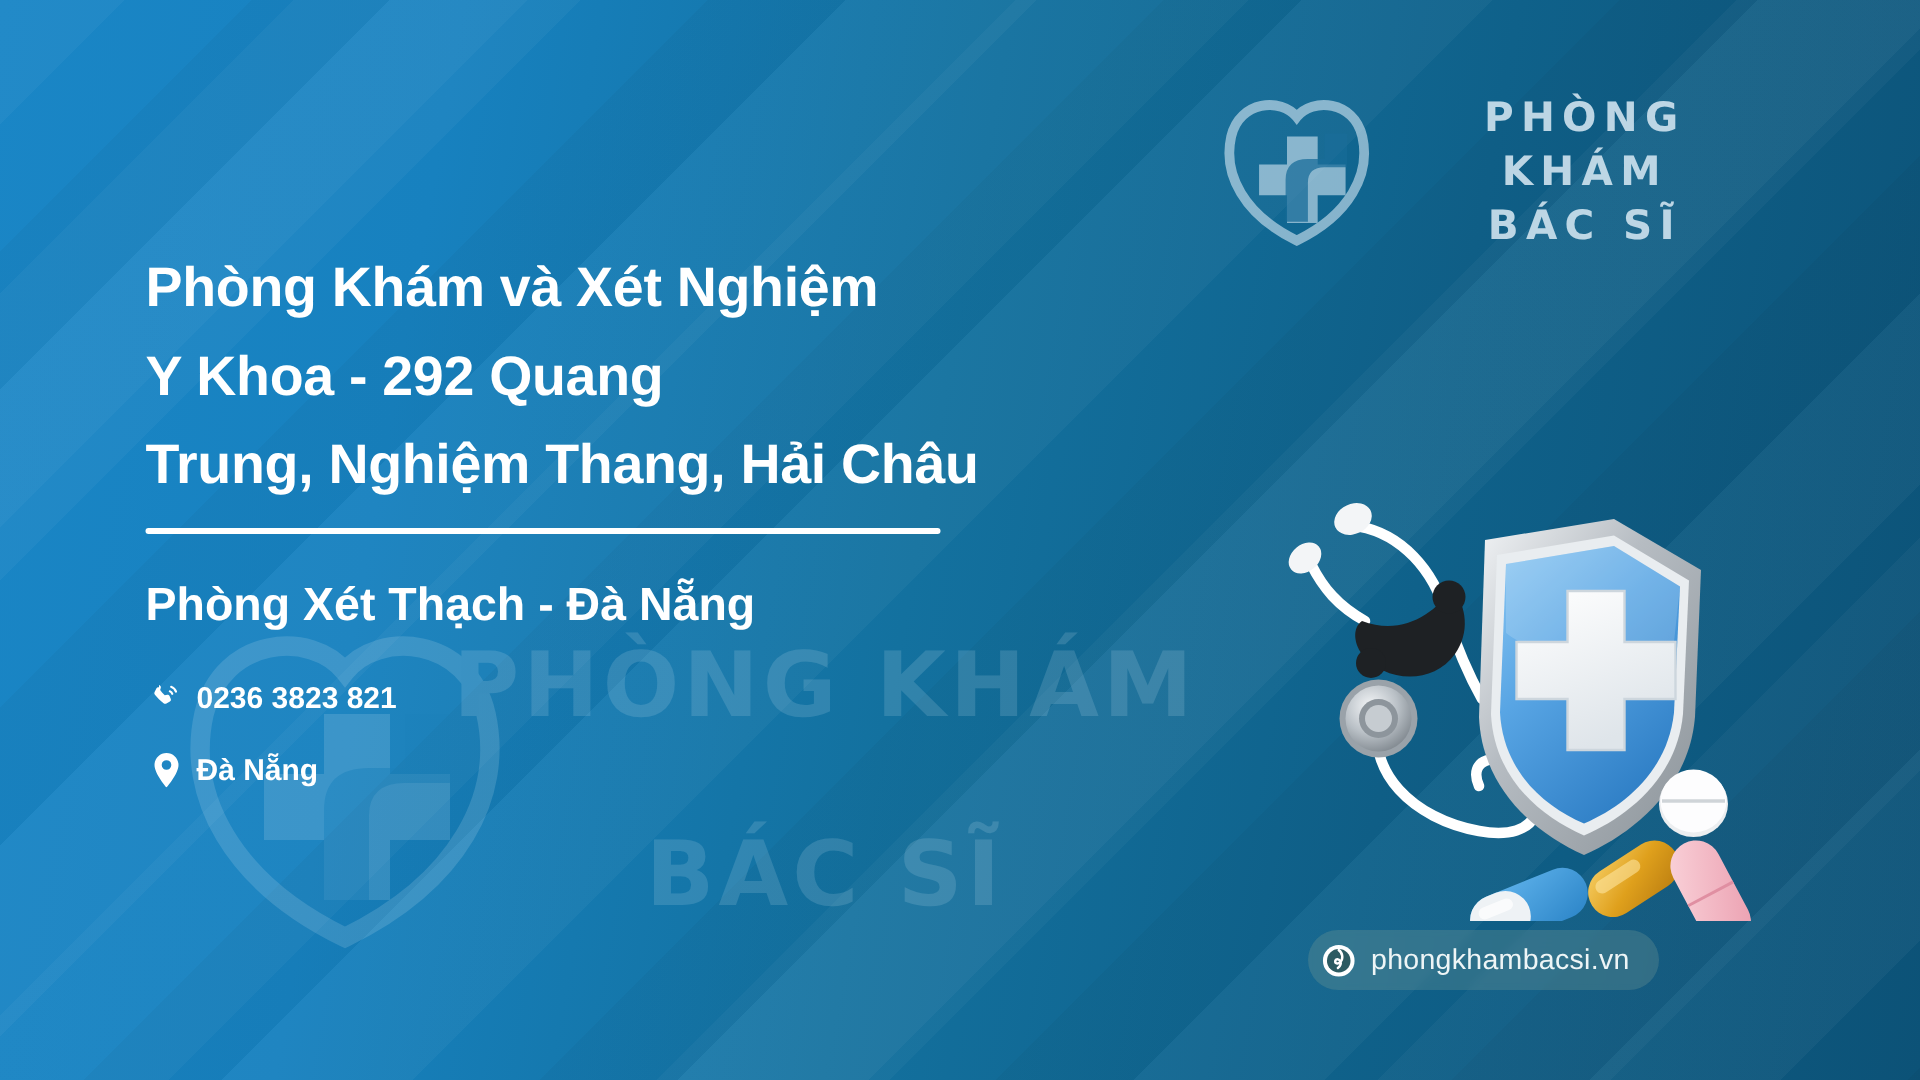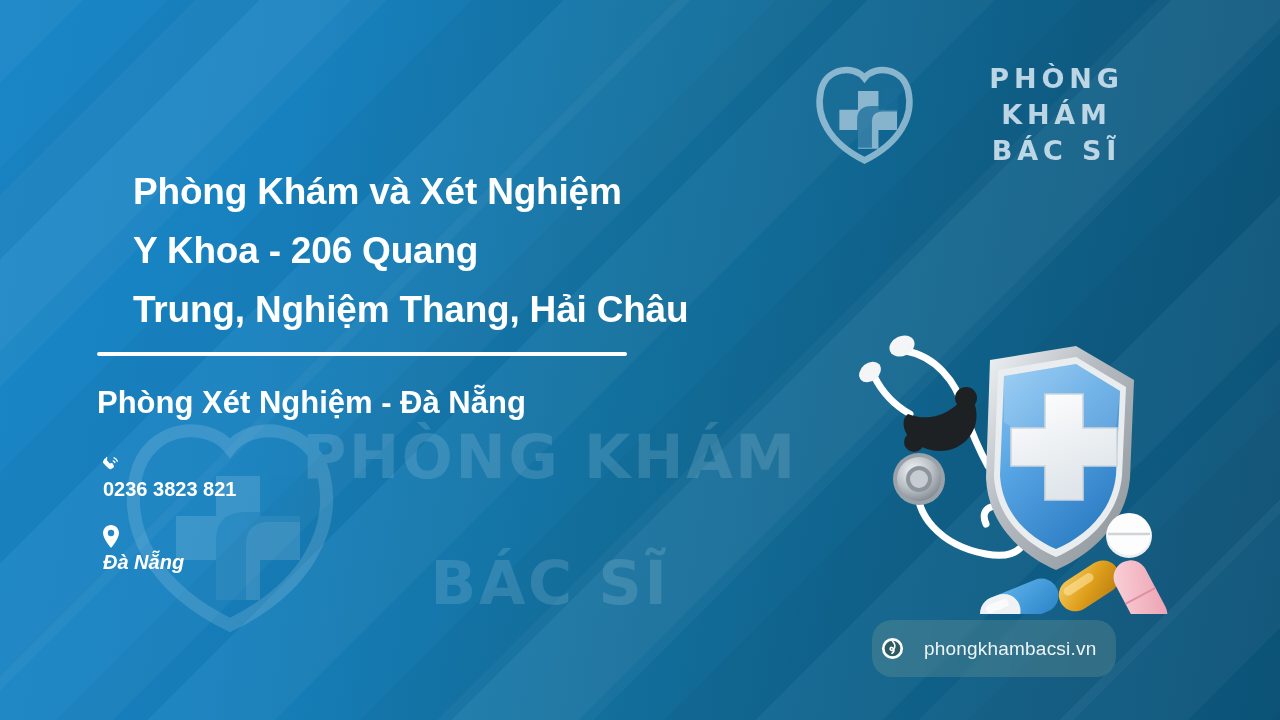--- a/index.html
+++ b/index.html
@@ -66,21 +66,20 @@
     letter-spacing:0.17em;
   }
   .wm-l1{ font-size:60px; line-height:74px; }
   .wm-l2{ font-size:60px; line-height:74px; margin-top:52px; }
 
   
   .headline{
     position:absolute;
     left:97px; top:162px;
     width:700px;
-    margin-left:36px;
   }
   .headline .ln{
     color:#ffffff;
     font-size:37px;
     line-height:59px;
     font-weight:bold;
     letter-spacing:-0.2px;
     white-space:nowrap;
   }
 
@@ -105,36 +104,35 @@
   
   .contact{
     position:absolute;
     left:97px; top:452px;
     width:640px;
   }
   .crow{
     display:flex;
     align-items:flex-start;
     margin-bottom:20px;
-    flex-direction:column;
   }
   .crow .ic{
     width:28px; min-width:28px;
     display:flex; justify-content:center;
     padding-top:2px;
   }
   .crow .ic svg{ display:block; }
   .crow .txt{
     color:#ffffff;
     font-size:20px;
     line-height:28px;
     font-weight:bold;
     padding-left:6px;
   }
-  .crow .txt .l2{ display:block;font-style:italic; }
+  .crow .txt .l2{ display:block; }
 
   
   .brand{
     position:absolute;
     left:812px; top:62px;
     width:372px; height:105px;
     display:flex;
     align-items:center;
   }
   .brand-mark{ width:105px; height:100px; opacity:0.62; }
@@ -155,25 +153,25 @@
     position:absolute;
     left:838px; top:318px;
     width:336px; height:296px;
   }
   .illus svg{ display:block; width:100%; height:100%; }
 
   
   .site-pill{
     position:absolute;
     left:872px; top:620px;
-    height:57px;
+    height:40px;
     padding:0 20px 0 9px;
     display:flex;
     align-items:center;
-    gap:20px;
+    gap:10px;
     background:rgba(120,155,150,0.30);
     border-radius:20px;
     backdrop-filter:blur(2px);
   }
   .site-pill .glb{ width:23px; height:23px; }
   .site-pill .url{
     color:#eef5f6;
     font-size:19px;
     line-height:23px;
     letter-spacing:0.2px;
@@ -195,27 +193,27 @@
       <path d="M118 56 h62 v46 h-30 q-24 0 -24 22 v56 h-30 v-60 q0 -28 30 -28 h24 v-36 z" fill="#1b7fb8" opacity="0.55"></path>
     </svg>
     <div class="wm-text">
       <div class="wm-l1">PHÒNG KHÁM</div>
       <div class="wm-l2">BÁC SĨ</div>
     </div>
   </div>
 
   <div class="headline">
     <div class="ln">Phòng Khám và Xét Nghiệm</div>
-    <div class="ln">Y Khoa - 206 Quang</div>
+    <div class="ln">Y Khoa - 292 Quang</div>
     <div class="ln">Trung, Nghiệm Thang, Hải Châu</div>
   </div>
 
   <div class="divider"></div>
 
-  <div class="subtitle">Phòng Xét Nghiệm - Đà Nẵng</div>
+  <div class="subtitle">Phòng Xét Thạch - Đà Nẵng</div>
 
   <div class="contact">
 
     <div class="crow">
       <span class="ic">
         <svg width="21" height="21" viewBox="0 0 24 24" fill="#ffffff">
           <path d="M6.2 2.4c-.7-.3-1.5 0-1.9.7L2.9 5.8c-.4.7-.3 1.5.2 2.1 2 2.4 4.1 4.5 6.6 6.5.6.5 1.5.6 2.2.2l2.6-1.4c.7-.4 1-1.2.7-1.9l-1-2.5c-.3-.7-1-1-1.7-.9l-1.9.4c-1.4-1.2-2.5-2.4-3.5-3.9l.5-1.8c.2-.7-.1-1.4-.8-1.7l-.6-.5z" transform="translate(-0.5,2.5)"></path>
           <path d="M15.2 3.6a.85.85 0 0 0-.55 1.6 5.2 5.2 0 0 1 3.2 3.25.85.85 0 0 0 1.6-.55 6.9 6.9 0 0 0-4.25-4.3z"></path>
           <path d="M14.2 7.1a.8.8 0 0 0-.5 1.52 2.3 2.3 0 0 1 1.4 1.42.8.8 0 0 0 1.52-.5 4 4 0 0 0-2.42-2.44z"></path>
         </svg>

